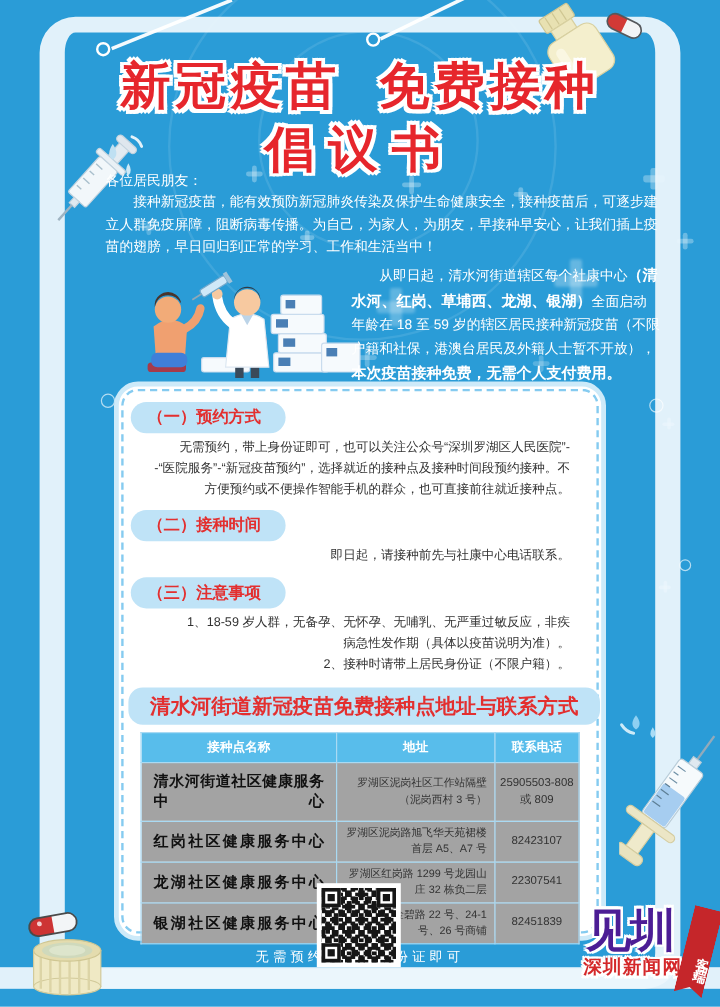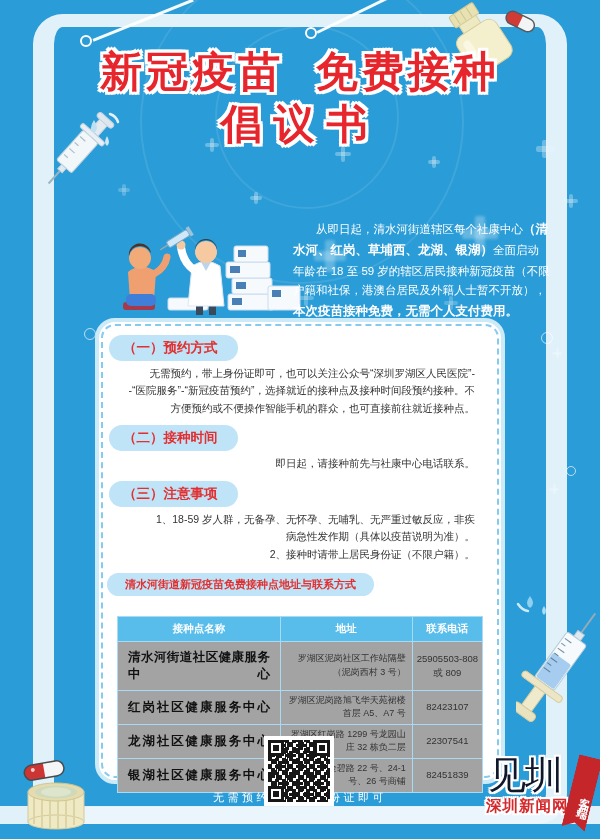--- a/index.html
+++ b/index.html
@@ -55,22 +55,22 @@
   }
   .card::before{content:"";position:absolute;inset:2px;border:2px dashed #85cbf0;border-radius:14px;pointer-events:none;}
   .pill{
     display:block;width:fit-content;margin:0 0 4px 10px;
     background:#bfe3f7;color:#e32f2f;font-weight:800;font-size:13.5px;
     padding:4px 20px 4px 14px;border-radius:14px;position:relative;z-index:1;
   }
   .sec-body{margin:2px 26px 8px;color:#333;font-size:10.5px;line-height:1.66;text-indent:2em;position:relative;z-index:1;text-align:right;}
   .sec-body.item{margin:0 26px;}
   .band{
-    display:block;width:fit-content;margin:10px 0 20px 8px;
-    background:#bfe3f7;color:#e32f2f;font-weight:800;font-size:11px;
+    display:block;width:fit-content;margin:10px 0 6px 8px;
+    background:#bfe3f7;color:#e32f2f;font-weight:800;font-size:17px;
     padding:4px 18px;border-radius:12px;position:relative;z-index:1;
   }
   .tbl{width:366px;margin:4px auto 0;border-collapse:collapse;position:relative;z-index:1;}
   .tbl th{background:#58bdeb;color:#fff;font-size:10.5px;font-weight:700;padding:5px 2px;border:1.5px solid #a9daf3;}
   .tbl td{border:1.5px solid #a9daf3;background:#a3a3a3;}
   td.name{font-weight:800;font-size:12.5px;color:#111;width:162px;padding:7px 10px;text-align:justify;text-align-last:justify;}
   td.addr{font-size:9px;color:#333;width:134px;padding:3px 6px;text-align:right;line-height:1.5;}
   td.tel{font-size:9.5px;color:#333;width:66px;padding:3px 3px;text-align:center;line-height:1.5;}
   
   .qr{position:absolute;left:264px;top:736px;width:70px;height:70px;background:#fff;z-index:5;}
@@ -80,21 +80,21 @@
       conic-gradient(#161616 0 90deg,transparent 90deg 180deg,#161616 180deg 270deg,transparent 270deg);
     background-size:7px 7px,11px 11px;background-position:0 0,3px 2px;}
   .fp{position:absolute;width:16px;height:16px;border:3px solid #161616;background:#fff;box-sizing:border-box;}
   .fp::after{content:"";position:absolute;inset:2px;background:#161616;}
   .fp.tl{left:4px;top:4px;}.fp.tr{right:4px;top:4px;}.fp.bl{left:4px;bottom:4px;}
   
   .footnote{position:absolute;left:0;right:0;top:790px;text-align:center;color:#fff;font-size:11px;letter-spacing:3.5px;z-index:2;}
   
   .logo{position:absolute;right:-2px;top:754px;width:120px;height:85px;z-index:6;}
   .logo-mark{
-    position:absolute;left:6px;top:-4px;font-size:38px;font-weight:400;color:#0f172a;letter-spacing:-1px;
+    position:absolute;left:6px;top:-4px;font-size:38px;font-weight:700;color:#4c1d95;letter-spacing:-1px;
     text-shadow:-2px -2px 0 #fff,2px -2px 0 #fff,-2px 2px 0 #fff,2px 2px 0 #fff,0 -2px 0 #fff,0 2px 0 #fff,-2px 0 0 #fff,2px 0 0 #fff;
   }
   .logo-site{
     position:absolute;left:4px;top:42px;font-size:15.5px;font-weight:900;color:#d4282a;letter-spacing:1px;
     text-shadow:-2px -2px 0 #fff,2px -2px 0 #fff,-2px 2px 0 #fff,2px 2px 0 #fff,0 -2px 0 #fff,0 2px 0 #fff,-2px 0 0 #fff,2px 0 0 #fff;
   }
   .ribbon{
     position:absolute;left:88px;top:2px;width:24px;height:74px;background:#c5262a;
     transform:rotate(14deg);color:#fff;font-size:11px;font-weight:700;
     writing-mode:vertical-rl;text-align:center;letter-spacing:5px;padding-top:5px;box-sizing:border-box;
@@ -164,20 +164,24 @@
     <g transform="rotate(26 92 22)">
       <rect x="77" y="15" width="30" height="13" rx="6.5" fill="#f2f4f6"></rect>
       <path d="M92 15 h-8.5 a6.5 6.5 0 0 0 0 13 h8.5 z" fill="#d23a36"></path>
       <rect x="77" y="15" width="30" height="13" rx="6.5" fill="none" stroke="#55585c" stroke-width="1.4"></rect>
     </g>
   </svg>
 
   <div class="title title-l1">新冠疫苗 免费接种</div>
   <div class="title title-l2">倡议书</div>
 
+  <div class="intro">
+    <p class="greet">各位居民朋友：</p>
+    <p class="p1">接种新冠疫苗，能有效预防新冠肺炎传染及保护生命健康安全，接种疫苗后，可逐步建立人群免疫屏障，阻断病毒传播。为自己，为家人，为朋友，早接种早安心，让我们插上疫苗的翅膀，早日回归到正常的学习、工作和生活当中！</p>
+  </div>
 
   <svg class="art" style="left:110px;top:208px;" width="192" height="108" viewBox="0 0 192 108">
     <g stroke="#c9dcee" fill="#f6fafd" stroke-width="1">
       <rect x="118" y="86" width="46" height="16" rx="2"></rect>
       <rect x="122" y="70" width="40" height="16" rx="2"></rect>
       <rect x="116" y="54" width="44" height="16" rx="2"></rect>
       <rect x="124" y="38" width="34" height="16" rx="2"></rect>
       <rect x="158" y="78" width="32" height="24" rx="2"></rect>
       <rect x="58" y="90" width="40" height="12" rx="2"></rect>
     </g>

